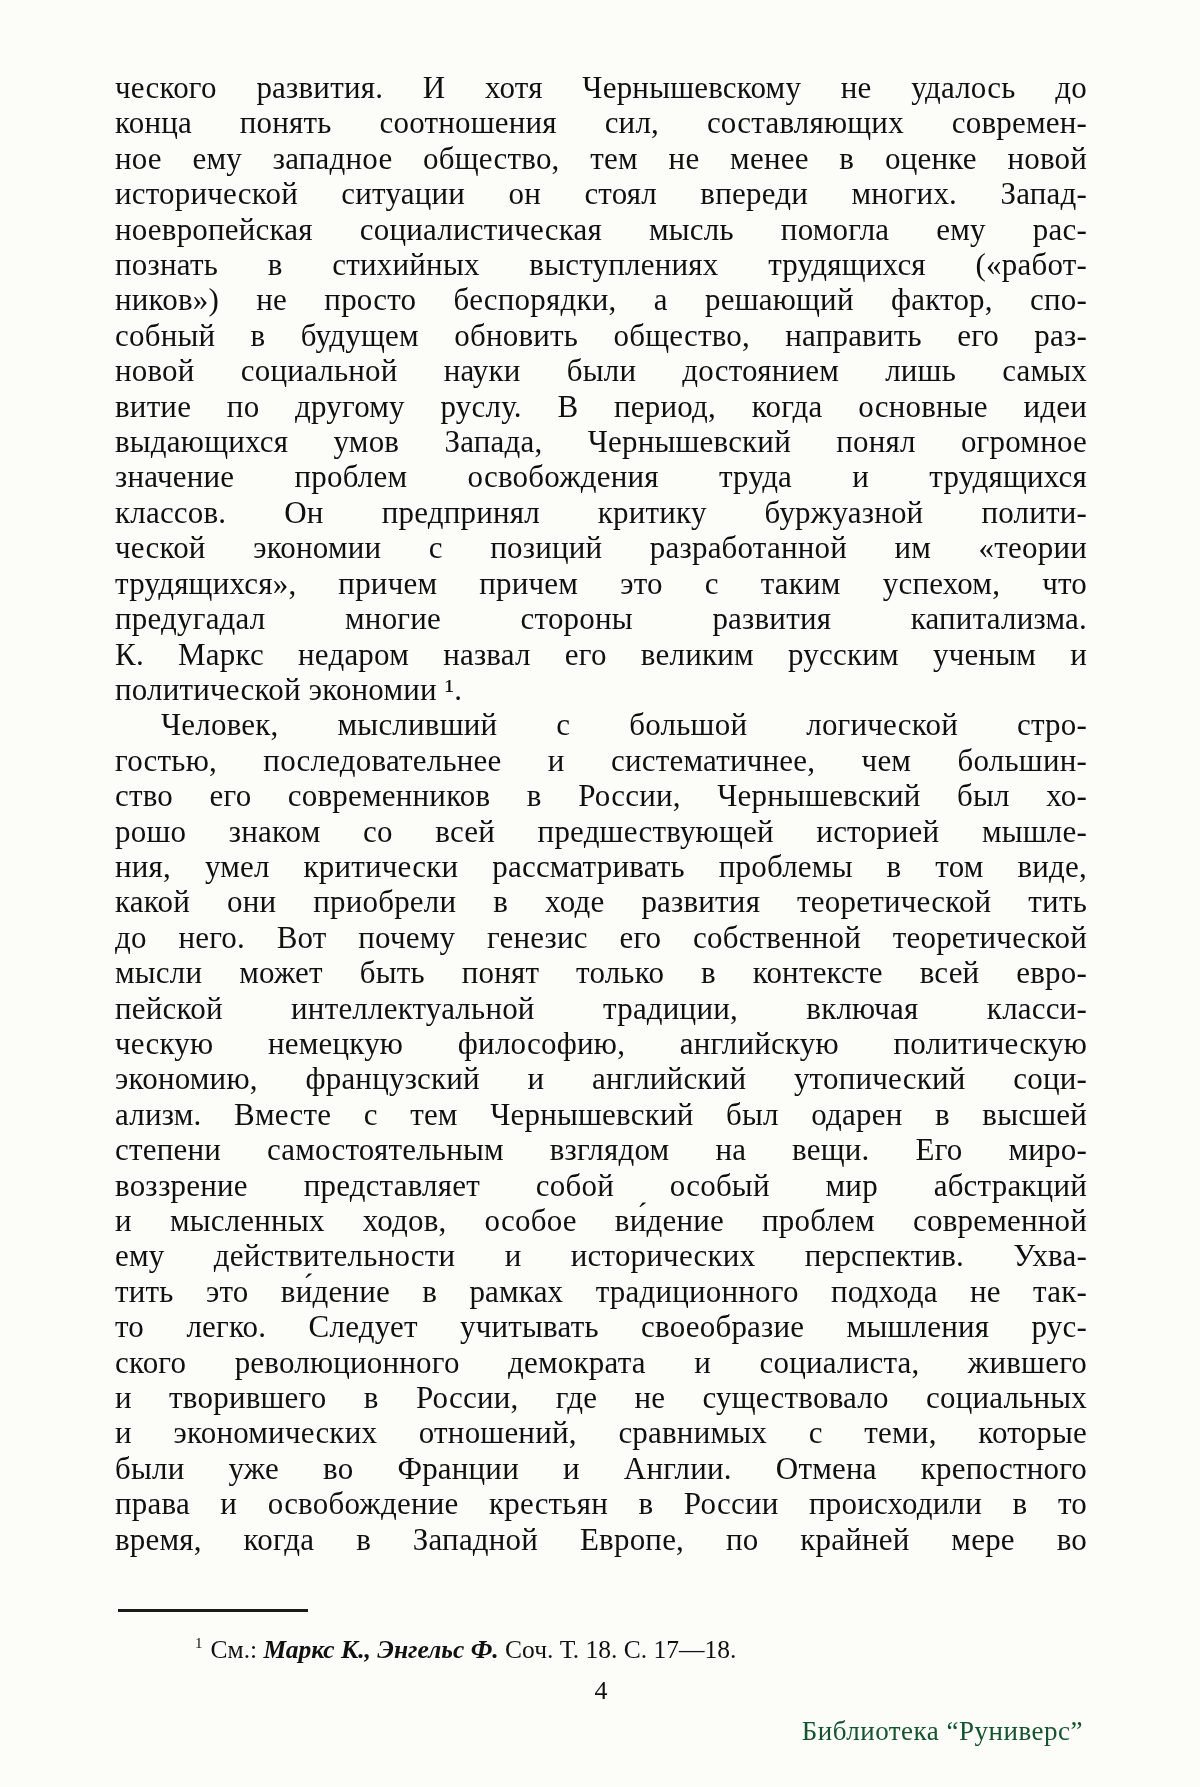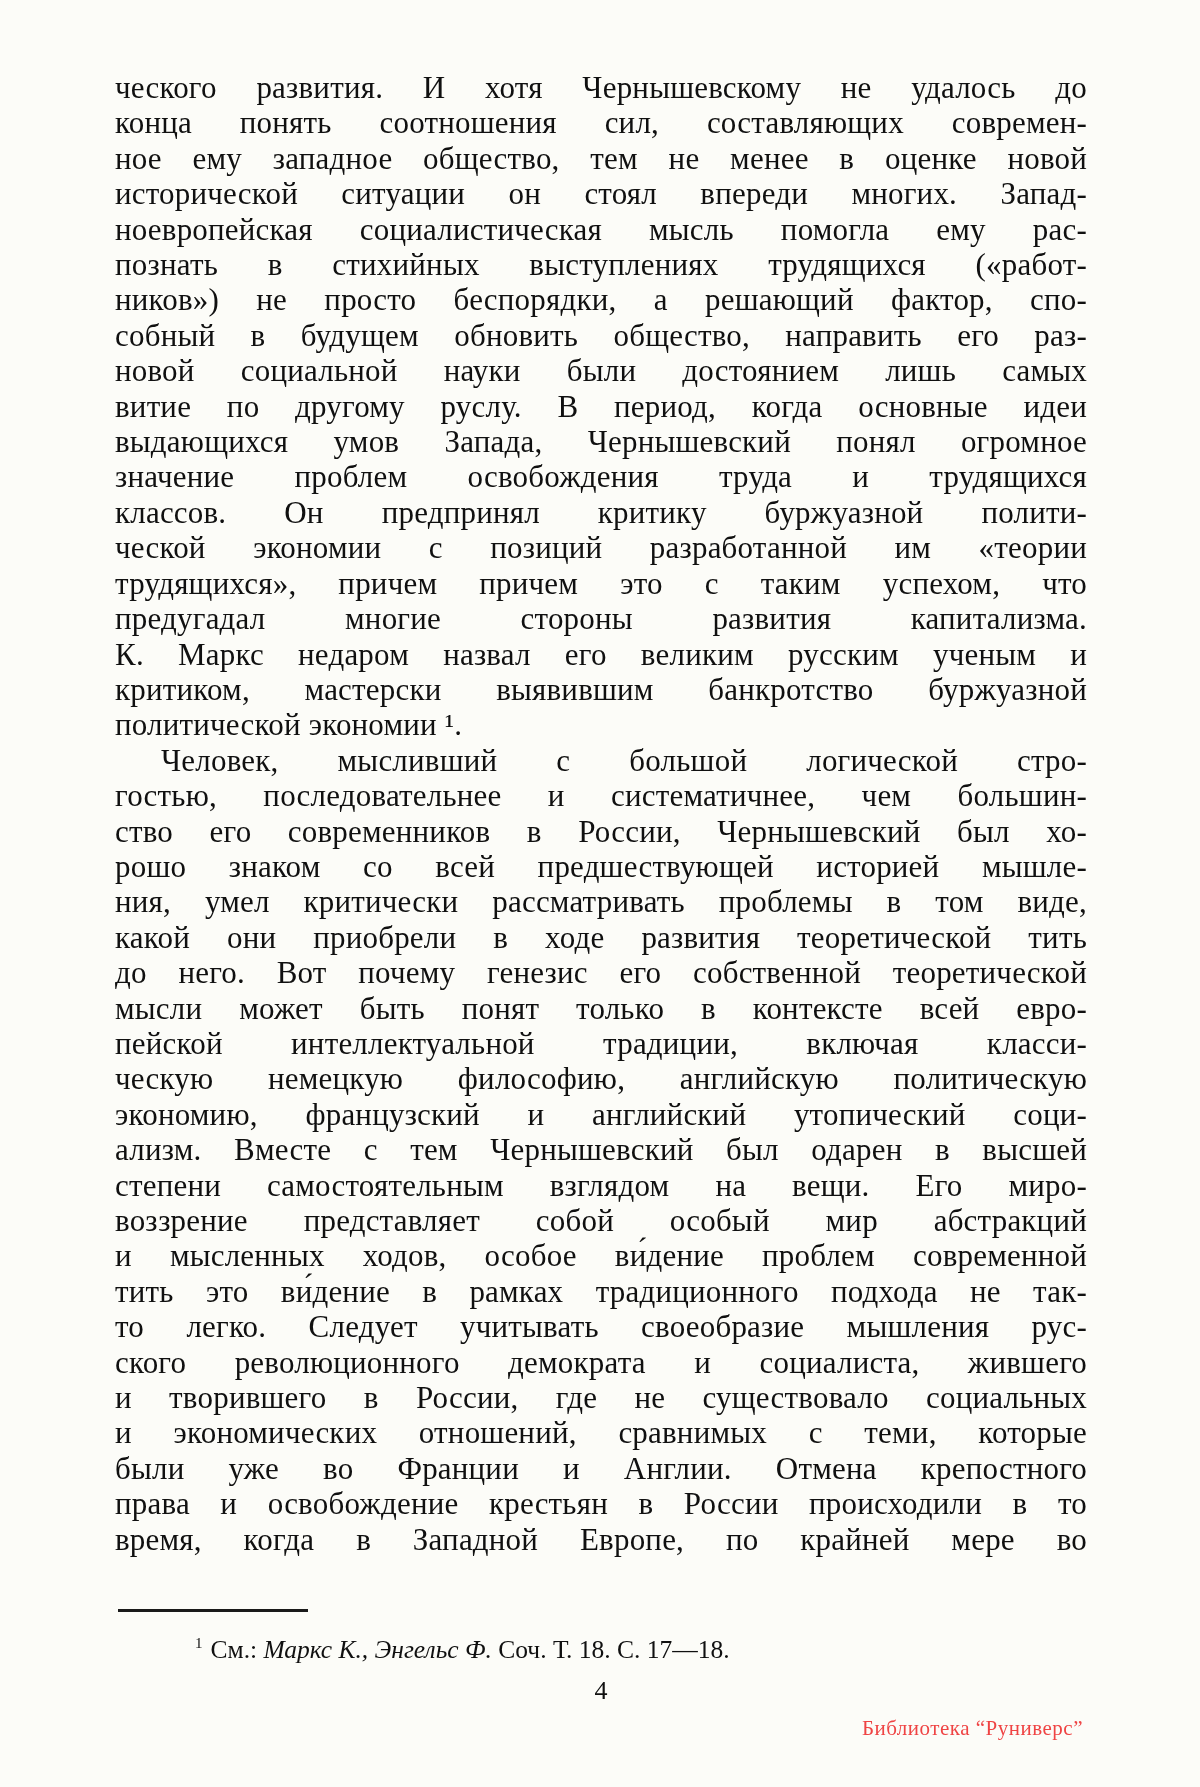--- a/index.html
+++ b/index.html
@@ -57,39 +57,39 @@
     line-height: 32px;
     color: #101010;
   }
   .footnote-text sup {
     font-size: 15px;
     vertical-align: super;
     margin-right: 8px;
   }
   .footnote-text em {
     font-style: italic;
-    font-weight: normal;
+    font-weight: bold;
     margin-top: 32px;
   }
   .page-number {
     position: absolute;
     left: 115px;
     top: 1676px;
     width: 972px;
     text-align: center;
     font-size: 26px;
     color: #101010;
   }
   .watermark {
     position: absolute;
     right: 117px;
     top: 1716px;
-    font-size: 21px;
+    font-size: 27px;
     letter-spacing: 0.5px;
-    color: #ef4444;
+    color: #14532d;
   }
 </style>
 </head>
 <body>
 
 <div class="page">
 
   <div class="text-block">
       <div class="line">ческого развития. И хотя Чернышевскому не удалось до</div>
       <div class="line">конца понять соотношения сил, составляющих современ-</div>
@@ -101,37 +101,37 @@
       <div class="line">собный в будущем обновить общество, направить его раз-</div>
       <div class="line">новой социальной науки были достоянием лишь самых</div>
       <div class="line">витие по другому руслу. В период, когда основные идеи</div>
       <div class="line">выдающихся умов Запада, Чернышевский понял огромное</div>
       <div class="line">значение проблем освобождения труда и трудящихся</div>
       <div class="line">классов. Он предпринял критику буржуазной полити-</div>
       <div class="line">ческой экономии с позиций разработанной им «теории</div>
       <div class="line">трудящихся», причем причем это с таким успехом, что</div>
       <div class="line">предугадал многие стороны развития капитализма.</div>
       <div class="line">К. Маркс недаром назвал его великим русским ученым и</div>
-      <div class="line">критиком, мастерски выявившим банкротство буржуазной</div>
       <div class="line para-end">политической экономии ¹.</div>
       <div class="line indent">Человек, мысливший с большой логической стро-</div>
       <div class="line">гостью, последовательнее и систематичнее, чем большин-</div>
       <div class="line">ство его современников в России, Чернышевский был хо-</div>
       <div class="line">рошо знаком со всей предшествующей историей мышле-</div>
       <div class="line">ния, умел критически рассматривать проблемы в том виде,</div>
       <div class="line">какой они приобрели в ходе развития теоретической тить</div>
       <div class="line">до него. Вот почему генезис его собственной теоретической</div>
       <div class="line">мысли может быть понят только в контексте всей евро-</div>
       <div class="line">пейской интеллектуальной традиции, включая класси-</div>
       <div class="line">ческую немецкую философию, английскую политическую</div>
       <div class="line">экономию, французский и английский утопический соци-</div>
       <div class="line">ализм. Вместе с тем Чернышевский был одарен в высшей</div>
       <div class="line">степени самостоятельным взглядом на вещи. Его миро-</div>
       <div class="line">воззрение представляет собой особый мир абстракций</div>
       <div class="line">и мысленных ходов, особое ви́дение проблем современной</div>
+      <div class="line">ему действительности и исторических перспектив. Ухва-</div>
       <div class="line">тить это ви́дение в рамках традиционного подхода не так-</div>
       <div class="line">то легко. Следует учитывать своеобразие мышления рус-</div>
       <div class="line">ского революционного демократа и социалиста, жившего</div>
       <div class="line">и творившего в России, где не существовало социальных</div>
       <div class="line">и экономических отношений, сравнимых с теми, которые</div>
       <div class="line">были уже во Франции и Англии. Отмена крепостного</div>
       <div class="line">права и освобождение крестьян в России происходили в то</div>
       <div class="line">время, когда в Западной Европе, по крайней мере во</div>
     </div>
 

